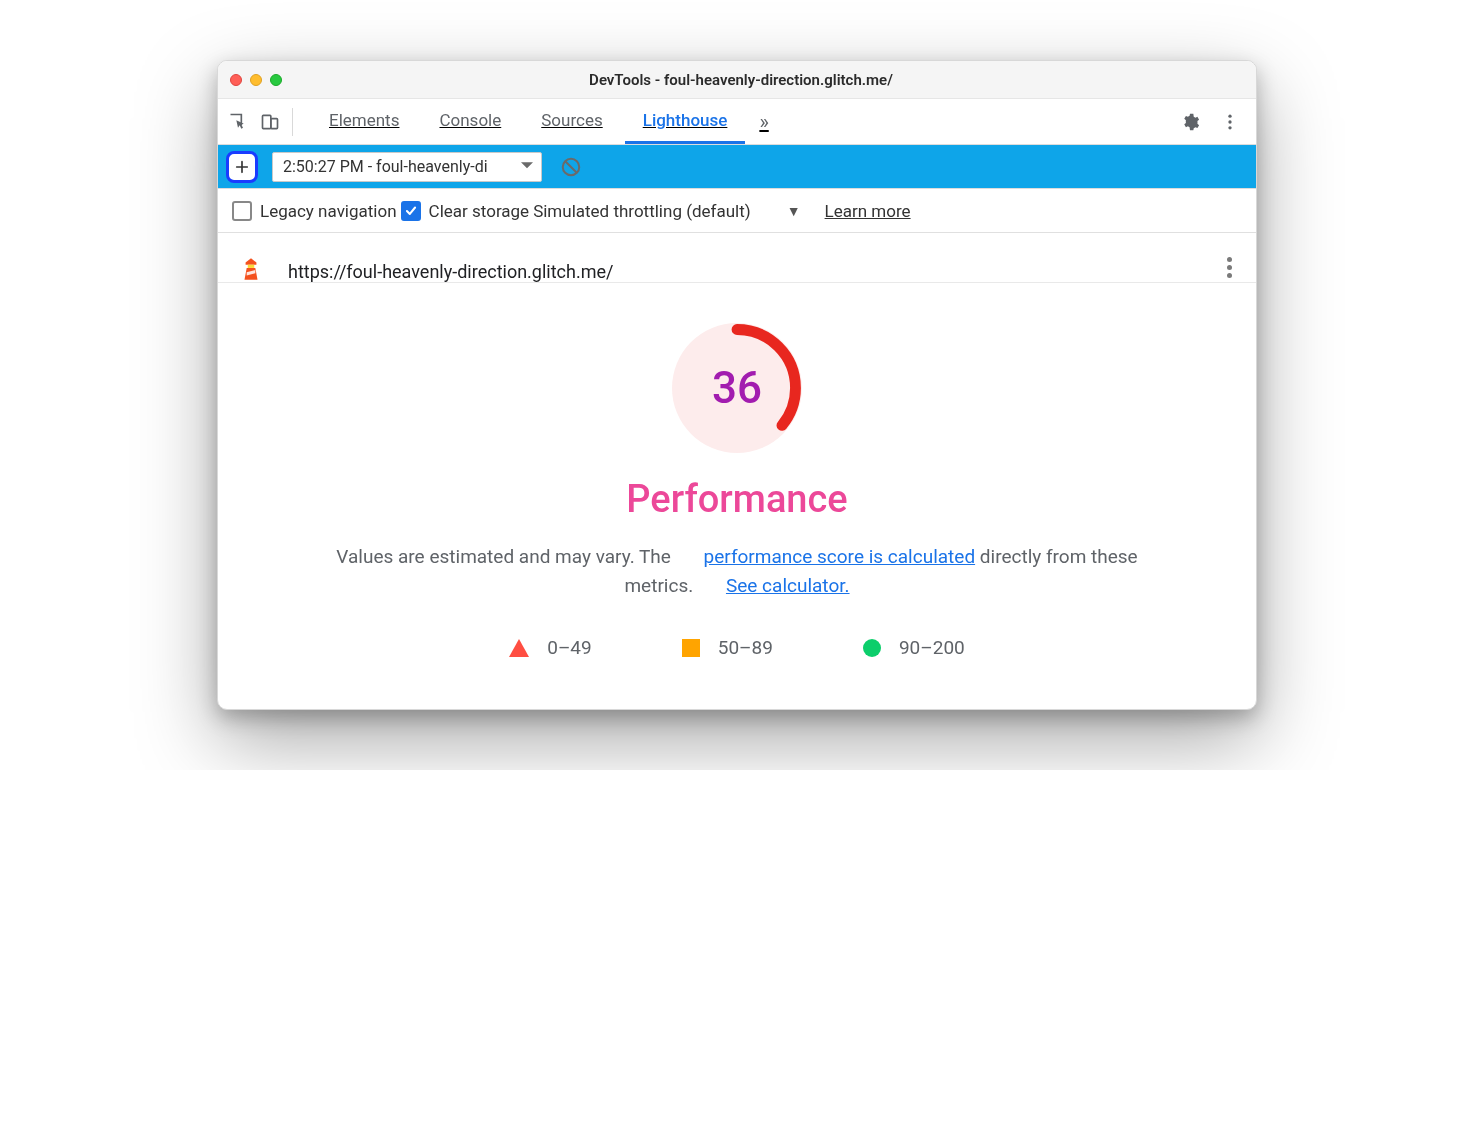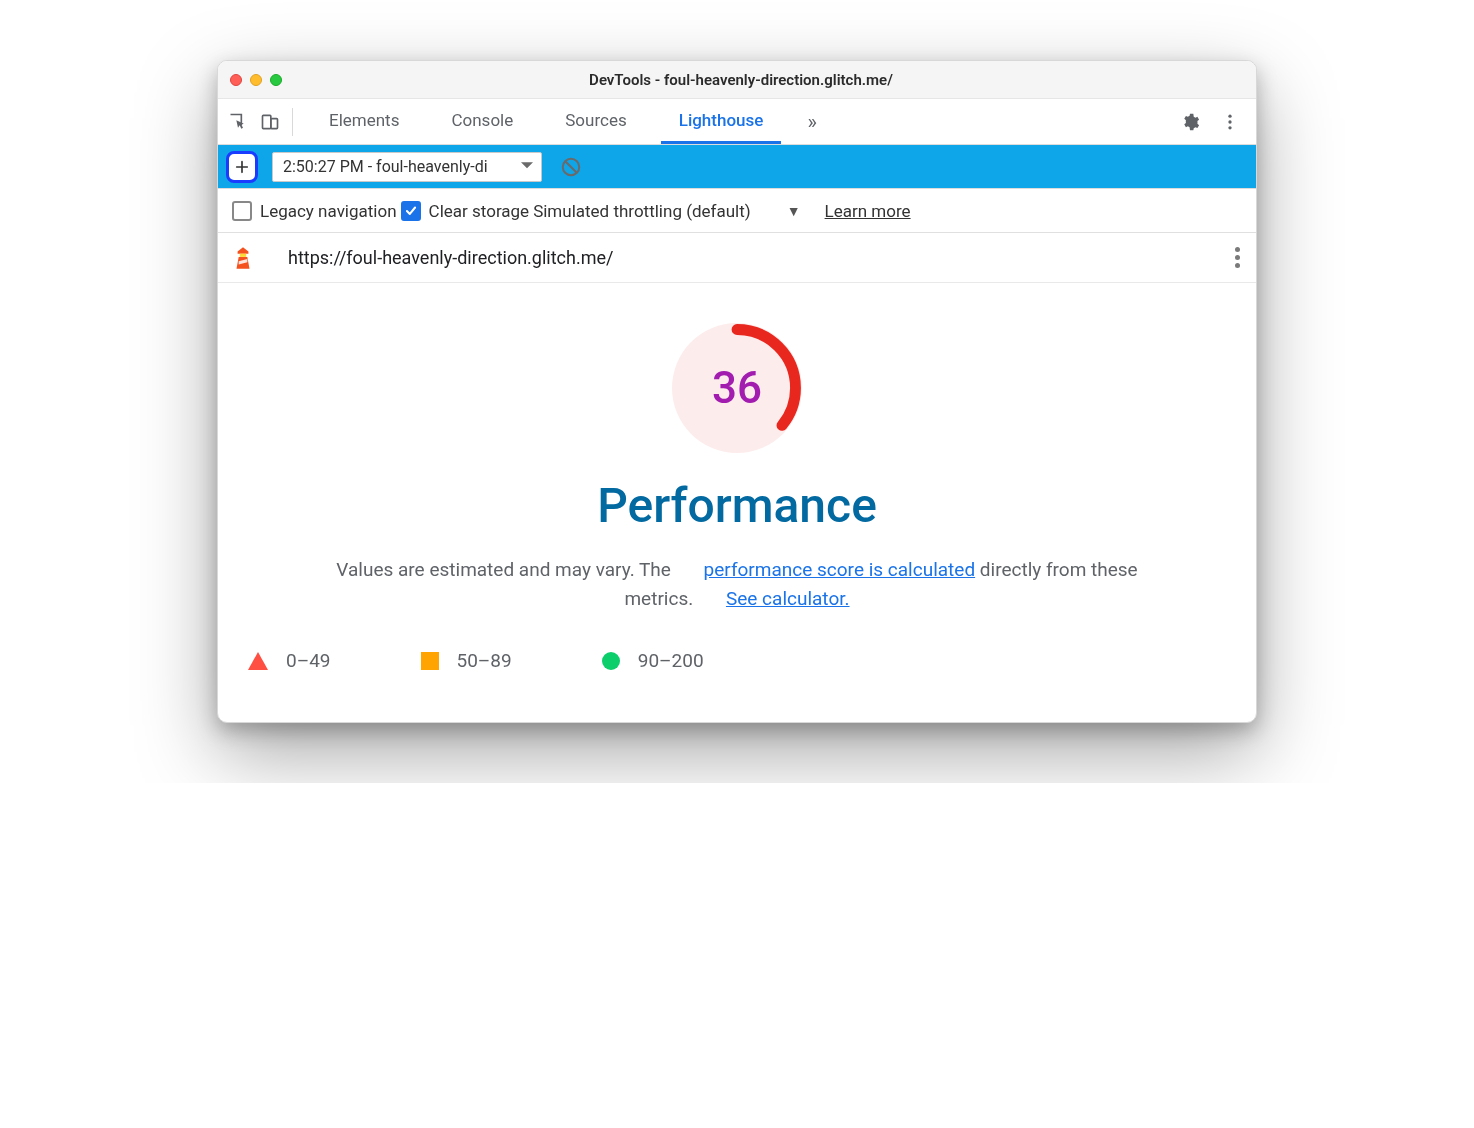--- a/index.html
+++ b/index.html
@@ -48,21 +48,21 @@
     display: flex;
     align-items: center;
     height: 46px;
     border-bottom: 1px solid #dcdcdc;
     padding: 0 10px 0 10px;
     background: #fff;
   }
   .pre-icons { display:flex; align-items:center; gap:12px; padding-right:12px; border-right:1px solid #d9d9d9; height:28px;}
   .svgicon { width:20px; height:20px; color:#5f6368; display:block;}
   .svgicon2 { width:20px; height:20px; color:#5f6368; display:block;}
-  .tabs { display: flex; align-items: center; gap: 16px; margin-left: 18px; height:100%; }
+  .tabs { display: flex; align-items: center; gap: 4px; margin-left: 18px; height:100%;text-decoration:underline; }
   .tab {
     font-size: 17px;
     color: #5f6368;
     padding: 0 18px;
     height: 100%;
     display:flex; align-items:center;
     cursor: pointer;
     border-bottom: 3px solid transparent;
   }
   .tab.active { color:#1a73e8; border-bottom-color:#1a73e8; font-weight:500;text-align:center;}
@@ -118,25 +118,25 @@
   .checkbox {
     width:20px;height:20px; border:2px solid #888; border-radius:3px; display:inline-flex; align-items:center; justify-content:center; background:#fff;
   }
   .checkbox.checked { background:#1a73e8; border-color:#1a73e8;}
   .checkbox.checked svg{width:14px;height:14px;color:#fff;}
   .opt-group{display:flex;align-items:center;gap:8px;}
   .dropdown-caret { color:#555; font-size:14px;}
   .learn-more { margin-left:20px; text-decoration:underline; cursor:pointer; color:#333;}
   
   .url-row {
-    display:flex; align-items:center;
+    display:flex; align-items:flex-end;
     height:50px;
-    padding:0 12px;
+    padding:0 20px;
     border-bottom:1px solid #e9e9e9;
-    gap:32px;
+    gap:24px;
   }
   .lighthouse-logo { width:26px;height:26px; flex:0 0 auto; }
   .url-text { font-size:18px; color:#202124; }
   .url-kebab { margin-left:auto; color:#7a7a7a; display:flex; flex-direction:column; gap:3px; padding:4px; cursor:pointer;}
   .url-kebab .dot{width:5px;height:5px;background:#7a7a7a;border-radius:50%;}
   
   .main {
     padding: 40px 30px 50px;
     text-align:center;
   }
@@ -146,28 +146,28 @@
   }
   .gauge-bg{
     position:absolute; inset:0; border-radius:50%; background:#fdecec;
   }
   .gauge-score{
     position:absolute; inset:0; display:flex; align-items:center; justify-content:center;
     font-size:44px; font-weight:500; color:#a21caf;
   }
   .gauge-arc{position:absolute;inset:0;}
   .section-title{
-    font-size:48px; font-weight:500; color:#0369a1; margin-top:24px;
+    font-size:38px; font-weight:500; color:#ec4899; margin-top:24px;
   }
   .desc {
     font-size:19px; color:#5f6368; margin:22px auto 0; max-width:820px; line-height:1.5;
   }
   .desc a{ color:#1a73e8; text-decoration:underline; cursor:pointer;margin-left:28px;}
   .legend{
-    display:flex; justify-content:flex-start; gap:90px; margin-top:36px;
+    display:flex; justify-content:center; gap:90px; margin-top:36px;
     font-size:19px; color:#5f6368;
   }
   .legend-item{display:flex;align-items:center;gap:18px;}
   .tri{width:0;height:0;border-left:10px solid transparent;border-right:10px solid transparent;border-bottom:18px solid #ff4e42;}
   .sq{width:18px;height:18px;background:#ffa400;}
   .circ{width:18px;height:18px;background:#0cce6b;border-radius:50%;}
 </style>
 </head>
 <body>
 

